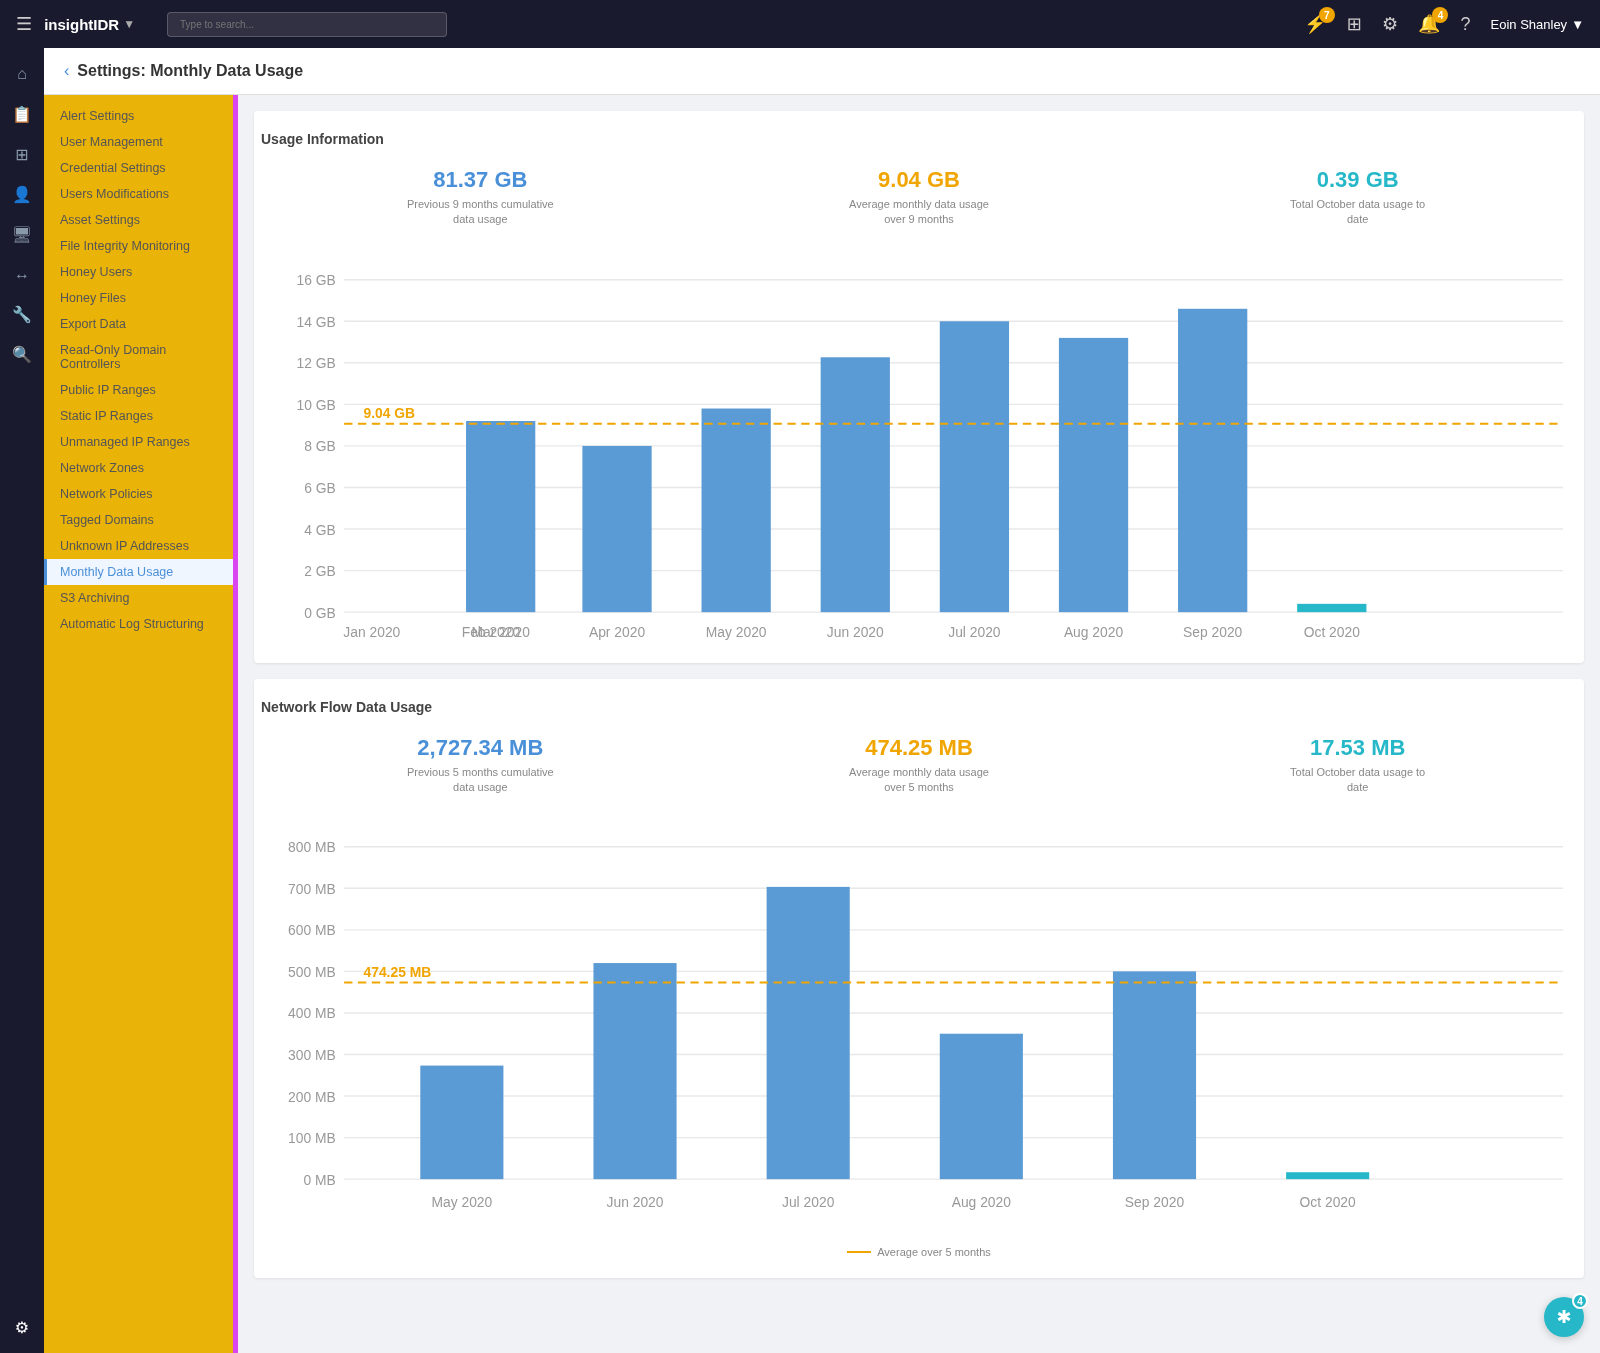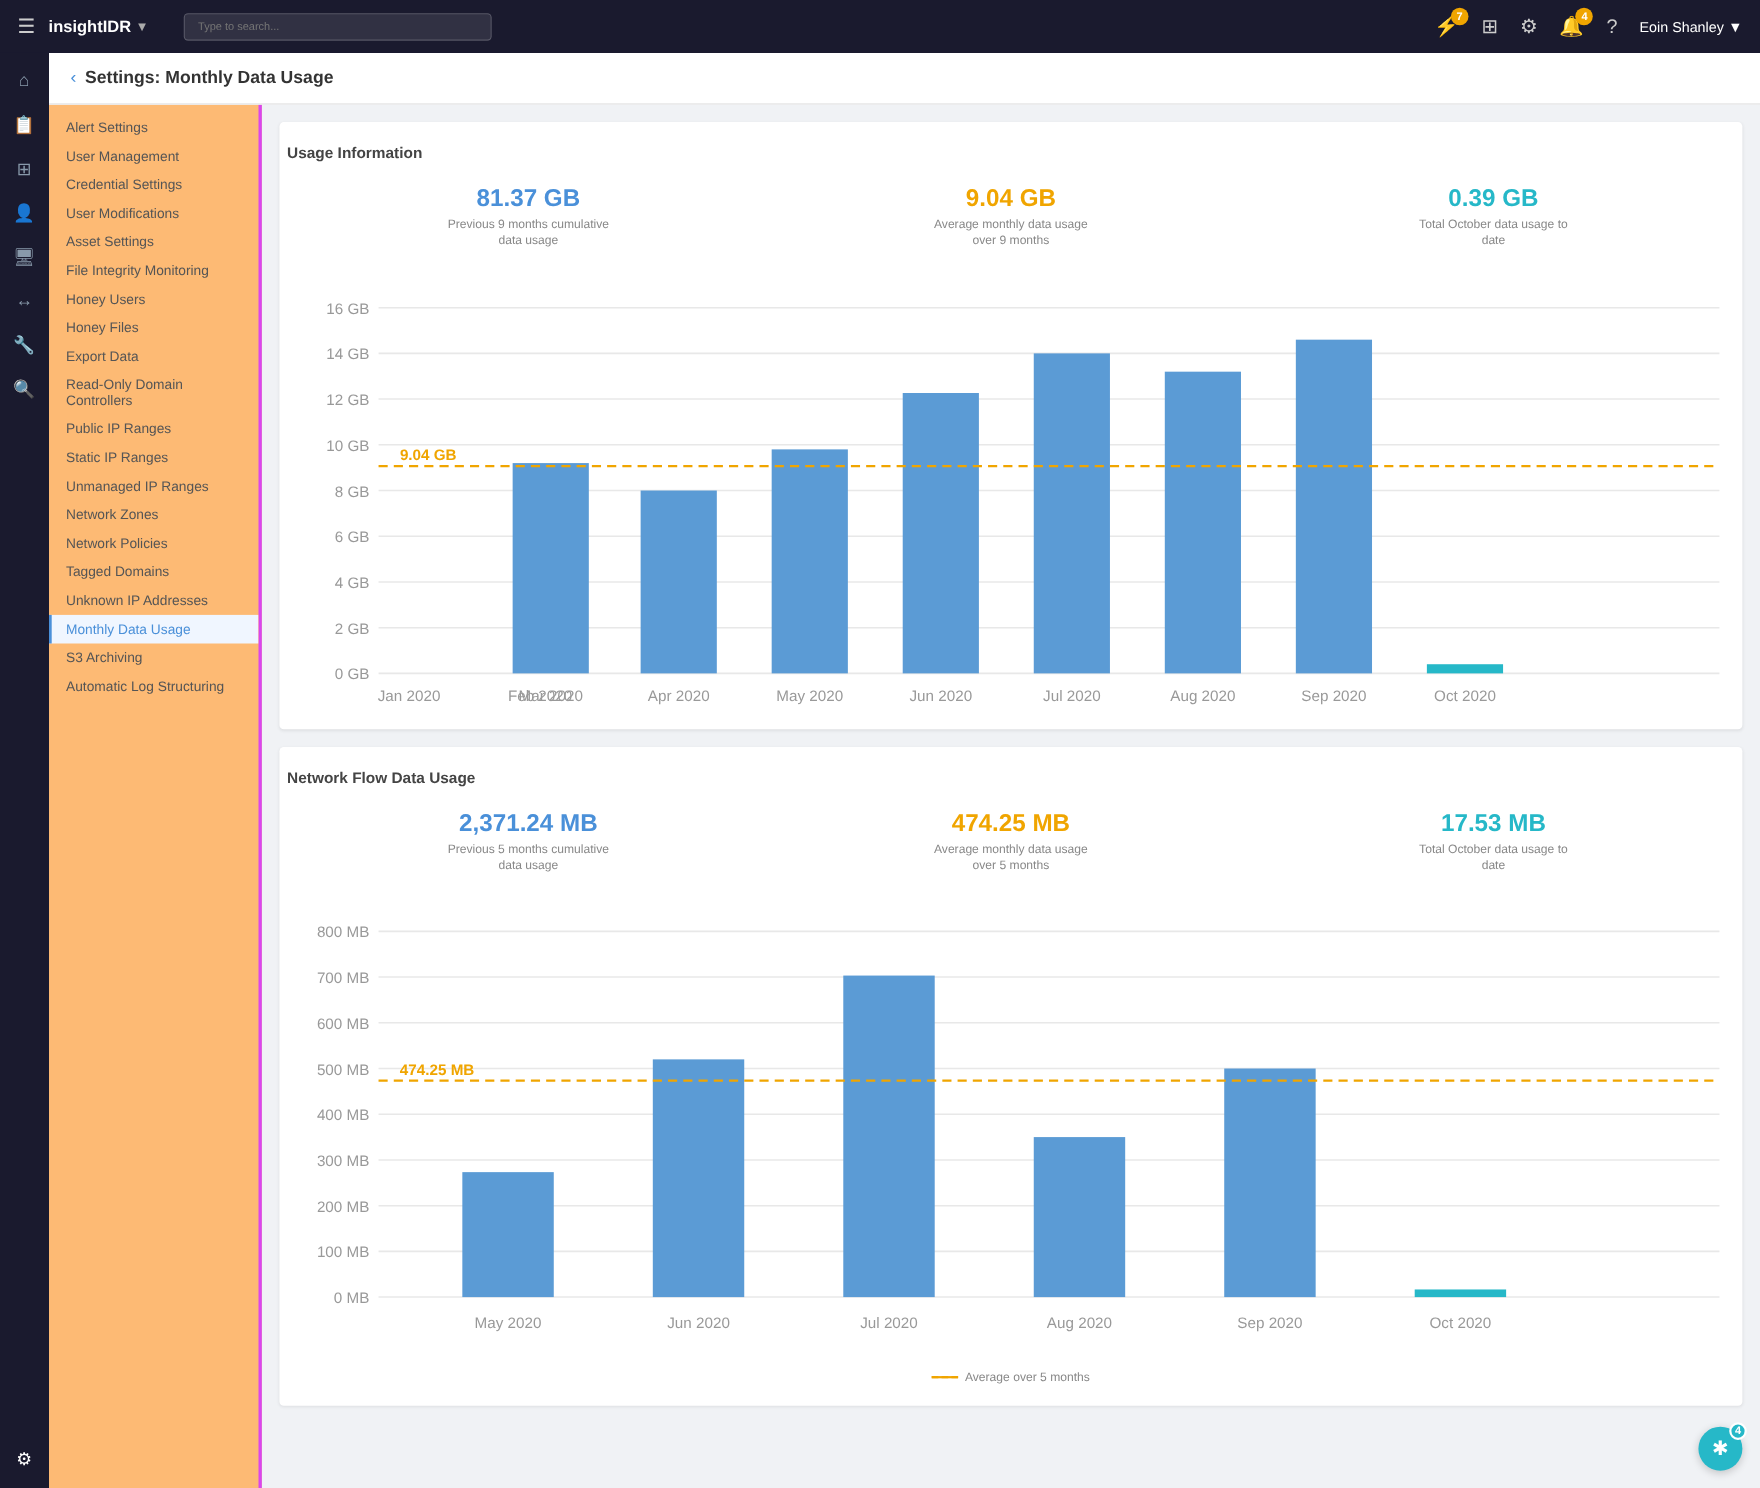--- a/index.html
+++ b/index.html
@@ -81,22 +81,22 @@
     }
     .page-header .back-btn { color: #4a90d9; cursor: pointer; font-size: 16px; }
     .page-header h1 { font-size: 16px; font-weight: 600; color: #333; }
 
     
     .main-content { display: flex; flex: 1; overflow: auto; }
 
     
     .settings-sidebar {
       width: 194px;
-      background: #fdba74;
-      border-right: 3px solid #d946ef;
+      background: #eab308;
+      border-right: 5px solid #d946ef;
       padding: 8px 0;
       overflow-y: auto;
       flex-shrink: 0;
     }
     .settings-sidebar a {
       display: block;
       padding: 6px 16px;
       color: #555;
       text-decoration: none;
       font-size: 12.5px;
@@ -220,21 +220,21 @@
       <span class="back-btn">‹</span>
       <h1>Settings: Monthly Data Usage</h1>
     </div>
 
     <div class="main-content">
 
       <div class="settings-sidebar">
         <a>Alert Settings</a>
         <a>User Management</a>
         <a>Credential Settings</a>
-        <a>User Modifications</a>
+        <a>Users Modifications</a>
         <a>Asset Settings</a>
         <a>File Integrity Monitoring</a>
         <a>Honey Users</a>
         <a>Honey Files</a>
         <a>Export Data</a>
         <a>Read-Only Domain Controllers</a>
         <a>Public IP Ranges</a>
         <a>Static IP Ranges</a>
         <a>Unmanaged IP Ranges</a>
         <a>Network Zones</a>
@@ -321,21 +321,21 @@
               <text x="773" y="278" class="axis-label" text-anchor="middle">Oct 2020</text>
             </svg>
           </div>
         </div>
 
         <div class="chart-card">
           <h2>Network Flow Data Usage</h2>
 
           <div class="stats-row">
             <div class="stat-item">
-              <div class="stat-value blue">2,371.24 MB</div>
+              <div class="stat-value blue">2,727.34 MB</div>
               <div class="stat-label">Previous 5 months cumulative<br>data usage</div>
             </div>
             <div class="stat-item">
               <div class="stat-value orange">474.25 MB</div>
               <div class="stat-label">Average monthly data usage<br>over 5 months</div>
             </div>
             <div class="stat-item">
               <div class="stat-value teal">17.53 MB</div>
               <div class="stat-label">Total October data usage to<br>date</div>
             </div>

